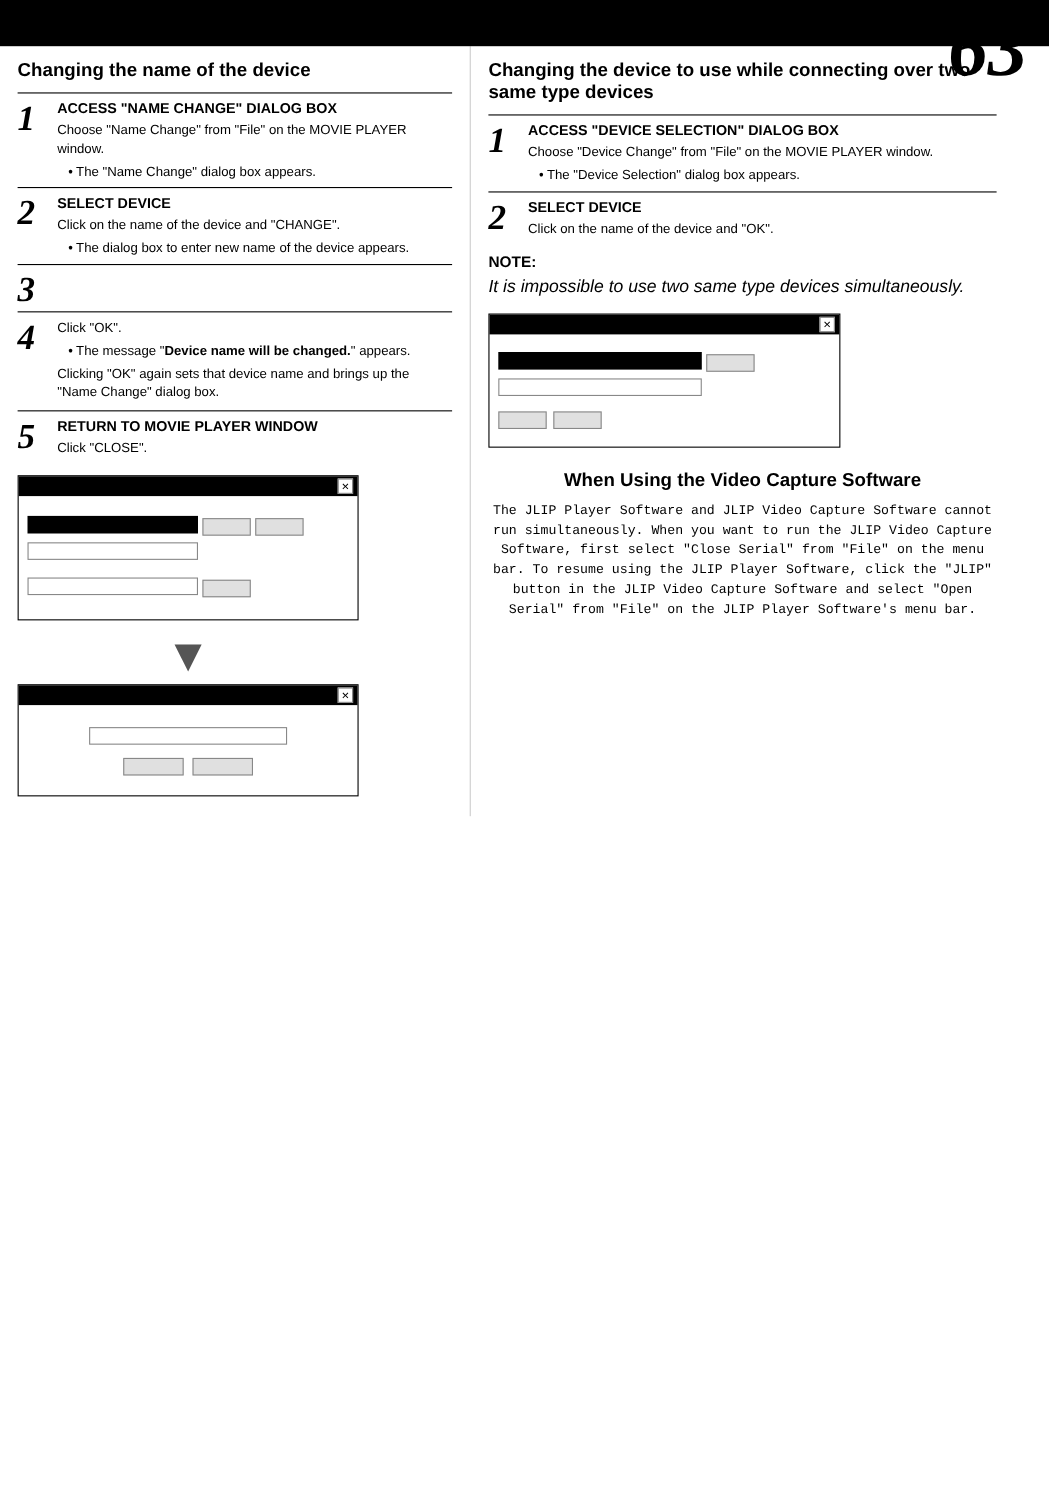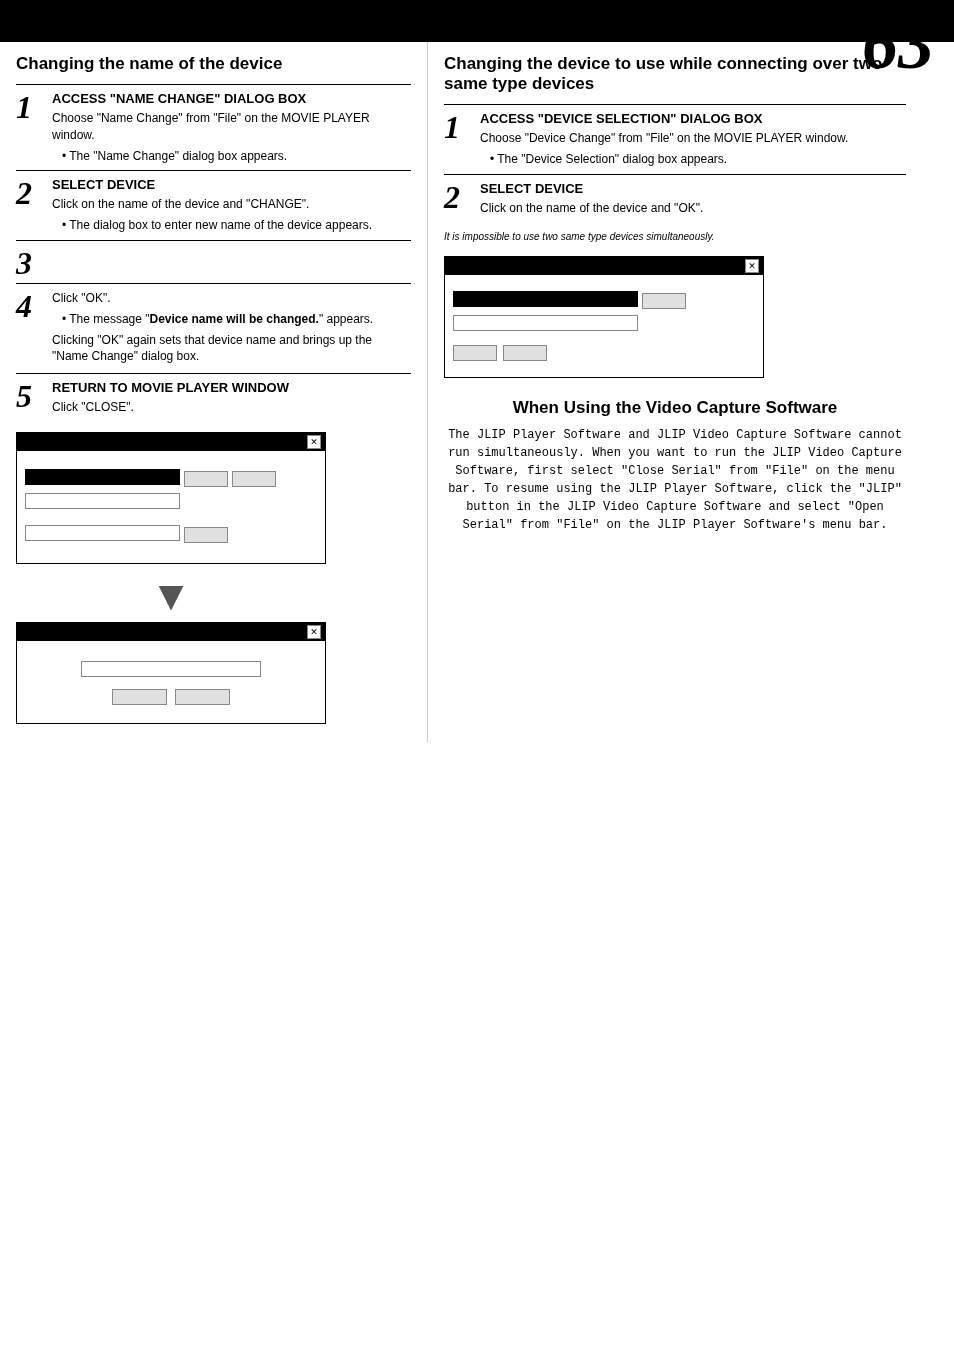--- a/index.html
+++ b/index.html
@@ -120,21 +120,21 @@
     }
 
     .note-title {
       font-size: 14px;
       font-weight: bold;
       text-transform: uppercase;
       margin-bottom: 4px;
     }
 
     .note-body {
-      font-size: 10px;
+      font-size: 16px;
       font-style: italic;
       line-height: 1.4;
     }
 
     
     .dialog-area {
       margin-top: 12px;
       display: flex;
       flex-direction: column;
       align-items: flex-start;
@@ -344,20 +344,21 @@
 
     <div class="step">
       <div class="step-number">2</div>
       <div class="step-content">
         <div class="step-heading">SELECT DEVICE</div>
         <div class="step-body">Click on the name of the device and "OK".</div>
       </div>
     </div>
 
     <div class="note-section">
+      <div class="note-title">NOTE:</div>
       <div class="note-body">It is impossible to use two same type devices simultaneously.</div>
     </div>
 
     <div class="right-dialog-area">
       <div class="dialog-box" style="width: 320px;">
         <div class="dialog-titlebar">
           <div class="dialog-close-btn">✕</div>
         </div>
         <div class="dialog-body">
           <div style="height:8px;"></div>

